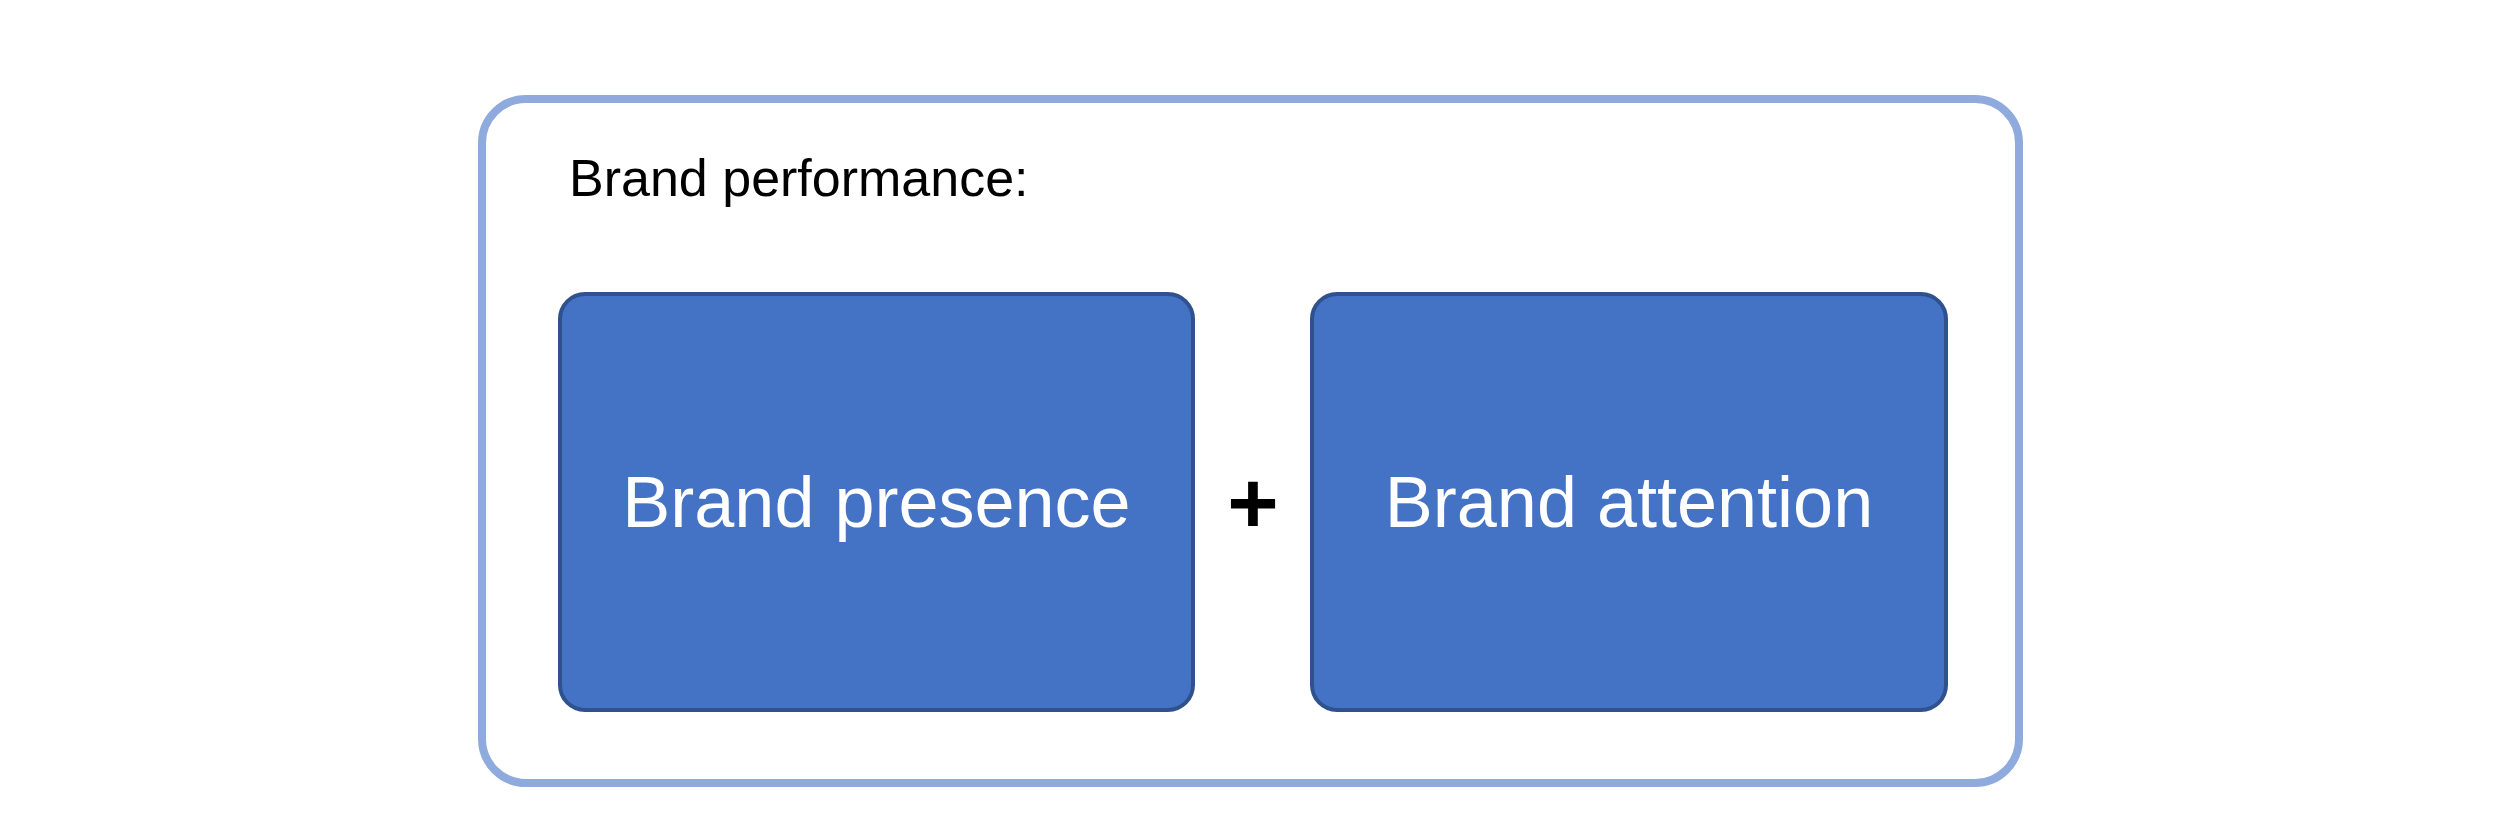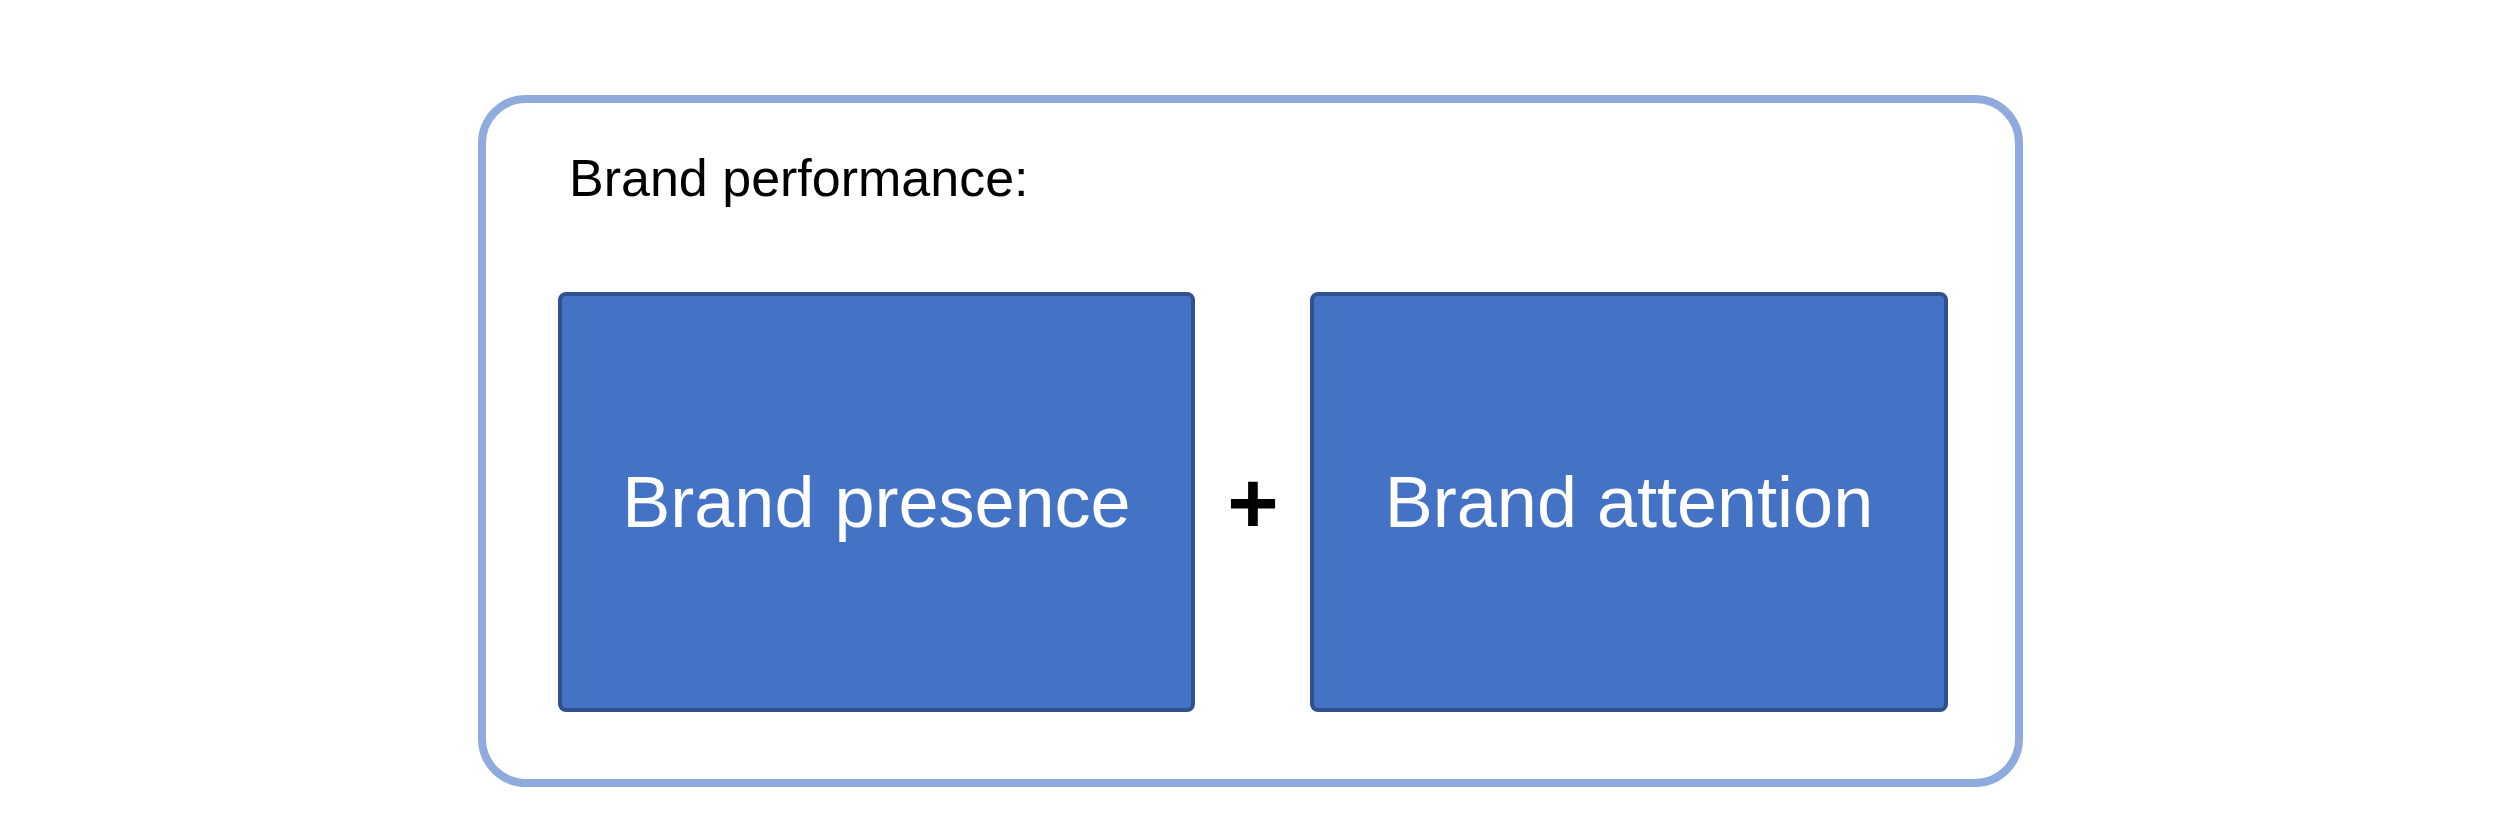--- a/index.html
+++ b/index.html
@@ -45,21 +45,21 @@
     white-space: nowrap;
     letter-spacing: 0px;
   }
   .box {
     position: absolute;
     top: 189px;
     width: 637px;
     height: 420px;
     background: var(--box_fill);
     border: 4px solid var(--box_border);
-    border-radius: 8px;
+    border-radius: 27px;
     display: flex;
     align-items: center;
     justify-content: center;
   }
   .box-left  { left: 72px; }
   .box-right { left: 824px; width: 638px; }
   .box-label {
     font-size: 72px;
     line-height: 1;
     color: var(--box_text);

